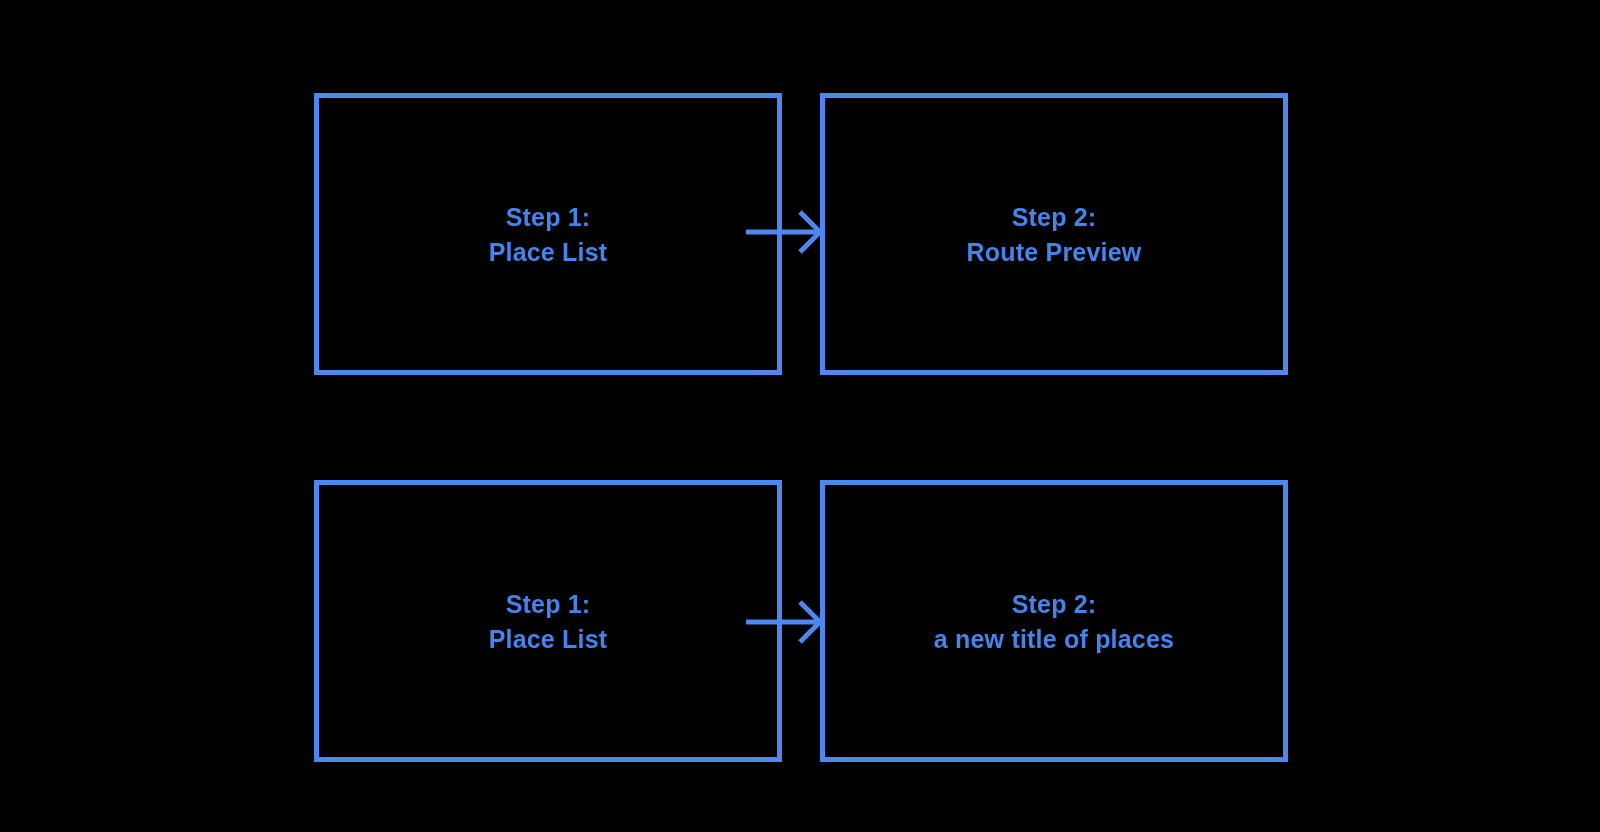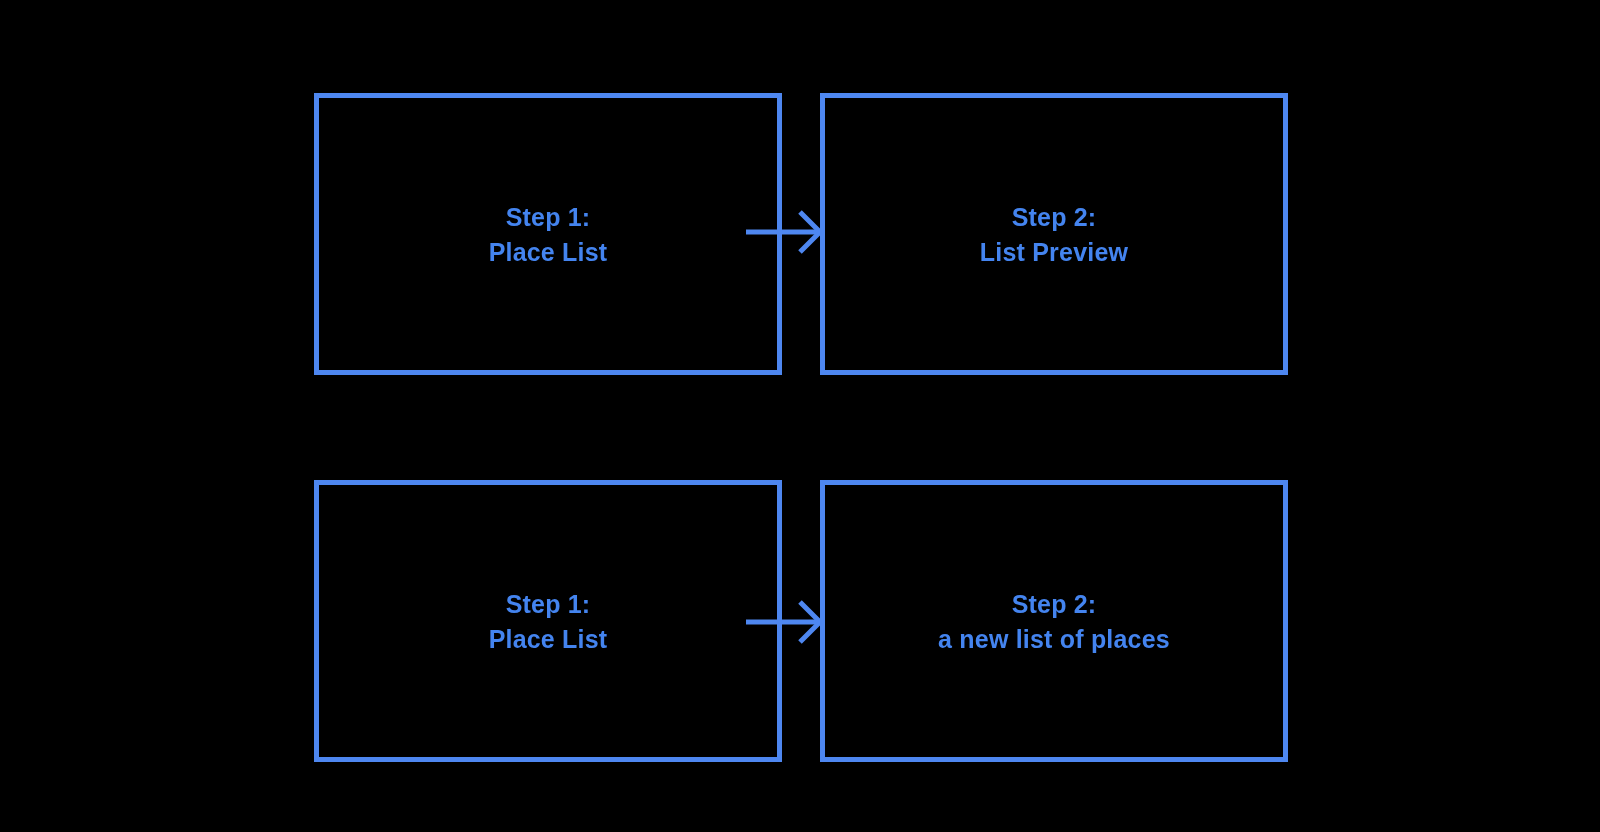--- a/index.html
+++ b/index.html
@@ -66,36 +66,36 @@
   </div>
 
   <svg class="arrow" id="arrow-1" viewBox="0 0 90 56">
     <line x1="8" y1="28" x2="80" y2="28"></line>
     <polyline points="62,8 82,28 62,48"></polyline>
   </svg>
 
   <div class="box" id="box-2">
     <div class="box-label">
       <div>Step 2:</div>
-      <div>List Preview</div>
+      <div>Route Preview</div>
     </div>
   </div>
 
   <div class="box" id="box-3">
     <div class="box-label">
       <div>Step 1:</div>
       <div>Place List</div>
     </div>
   </div>
 
   <svg class="arrow" id="arrow-2" viewBox="0 0 90 56">
     <line x1="8" y1="28" x2="80" y2="28"></line>
     <polyline points="62,8 82,28 62,48"></polyline>
   </svg>
 
   <div class="box" id="box-4">
     <div class="box-label">
       <div>Step 2:</div>
-      <div>a new list of places</div>
+      <div>a new title of places</div>
     </div>
   </div>
 
 </div>
 
 </body></html>

